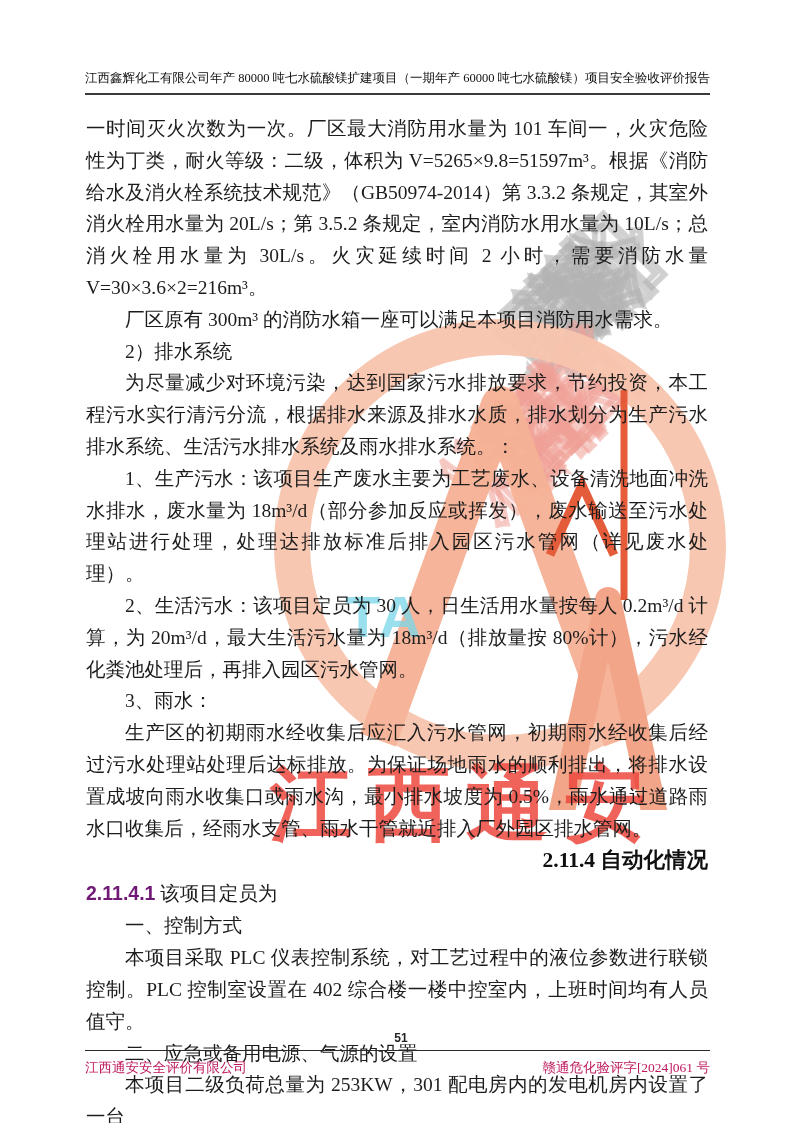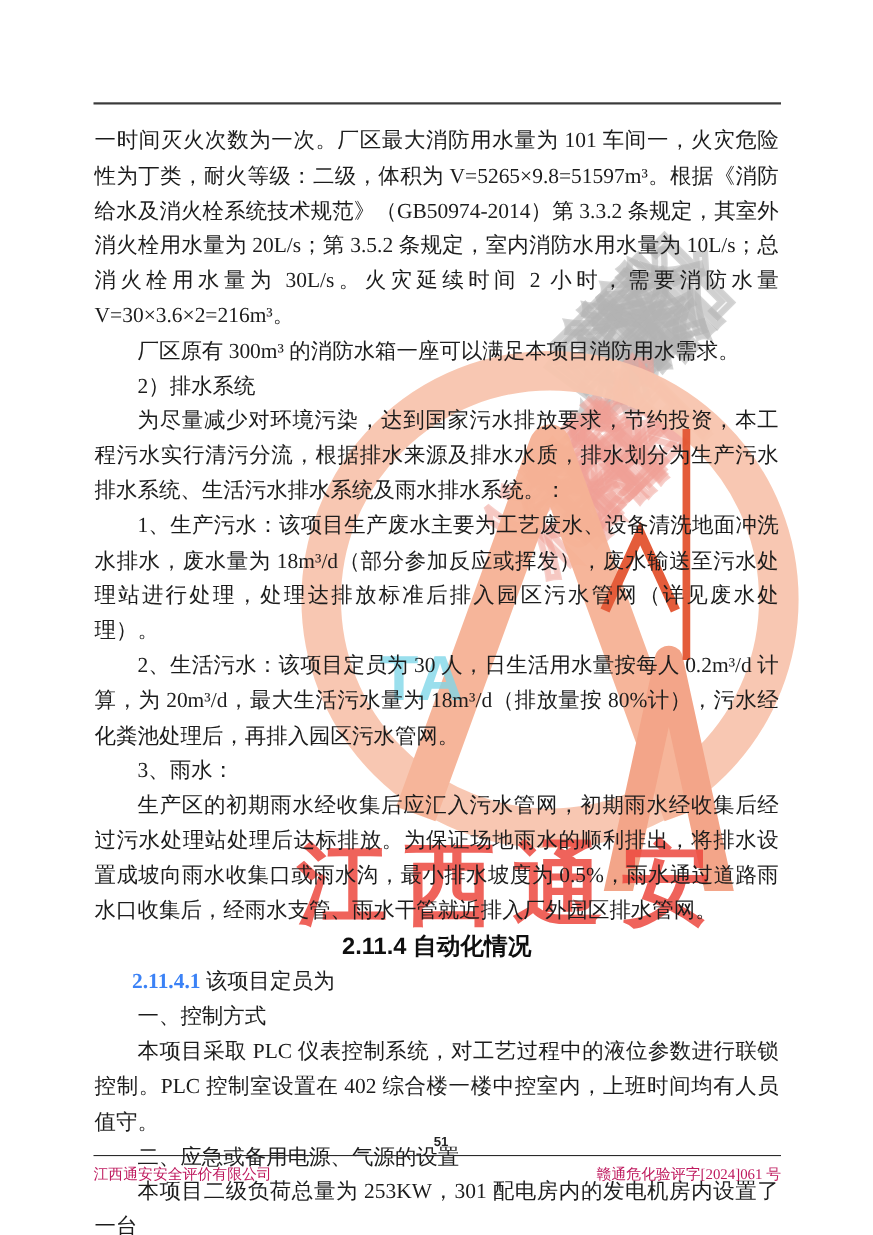--- a/index.html
+++ b/index.html
@@ -51,27 +51,27 @@
   }
 
   .body-text {
     position:absolute; top:113px; left:86px; width:622px;
     font-size:19.5px; line-height:31.8px; text-align:justify;
     text-justify:inter-ideograph; color:#1c1c1c;
   }
   .body-text p { margin:0; }
   .body-text p.indent { text-indent:2em; }
   .h1 {
-    margin:0; font-family:Liberation Sans, sans-serif;
+    margin:0; font-family:Liberation Serif, serif;
     font-weight:700; font-size:21.5px; color:#0f0f0f; line-height:33px;
-    text-align:center;
+    text-align:right;
   }
   .h2 { margin:0; font-size:19.5px; line-height:32px; text-align:left; }
   .h2 .h2-num {
-    font-family:Liberation Serif, serif; font-weight:700; color:#3b82f6;margin-left:34px;
+    font-family:Liberation Sans, sans-serif; font-weight:700; color:#701a75;
   }
 
   .page-num {
     position:absolute; top:1031px; left:4px; width:794px; text-align:center;
     font-family:"Liberation Sans","DejaVu Sans",sans-serif;
     font-size:12px; font-weight:600; color:#222;
   }
   .footer-rule {
     position:absolute; top:1050px; left:85px; width:625px;
     border-top:1.8px solid #2a2a2a; height:0;
@@ -98,20 +98,21 @@
       <path d="M 300 255 L 332 185 L 364 255" fill="none" stroke="#e35430" stroke-width="9"></path>
       <path d="M 374 90 L 374 300" fill="none" stroke="#e35430" stroke-width="7"></path>
     </svg>
 
     <div class="wm-ta">TA</div>
     <div class="wm-brand">江西通安</div>
   </div>
 
   <div class="content-layer">
 
+    <div class="header">江西鑫辉化工有限公司年产 80000 吨七水硫酸镁扩建项目（一期年产 60000 吨七水硫酸镁）项目安全验收评价报告</div>
     <div class="header-rule"></div>
 
     <div class="body-text">
       <p>一时间灭火次数为一次。厂区最大消防用水量为 101 车间一，火灾危险性为丁类，耐火等级：二级，体积为 V=5265×9.8=51597m³。根据《消防给水及消火栓系统技术规范》（GB50974-2014）第 3.3.2 条规定，其室外消火栓用水量为 20L/s；第 3.5.2 条规定，室内消防水用水量为 10L/s；总消火栓用水量为 30L/s。火灾延续时间 2 小时，需要消防水量 V=30×3.6×2=216m³。</p>
       <p class="indent">厂区原有 300m³ 的消防水箱一座可以满足本项目消防用水需求。</p>
       <p class="indent">2）排水系统</p>
       <p class="indent">为尽量减少对环境污染，达到国家污水排放要求，节约投资，本工程污水实行清污分流，根据排水来源及排水水质，排水划分为生产污水排水系统、生活污水排水系统及雨水排水系统。：</p>
       <p class="indent">1、生产污水：该项目生产废水主要为工艺废水、设备清洗地面冲洗水排水，废水量为 18m³/d（部分参加反应或挥发），废水输送至污水处理站进行处理，处理达排放标准后排入园区污水管网（详见废水处理）。</p>
       <p class="indent">2、生活污水：该项目定员为 30 人，日生活用水量按每人 0.2m³/d 计算，为 20m³/d，最大生活污水量为 18m³/d（排放量按 80%计），污水经化粪池处理后，再排入园区污水管网。</p>
       <p class="indent">3、雨水：</p>

